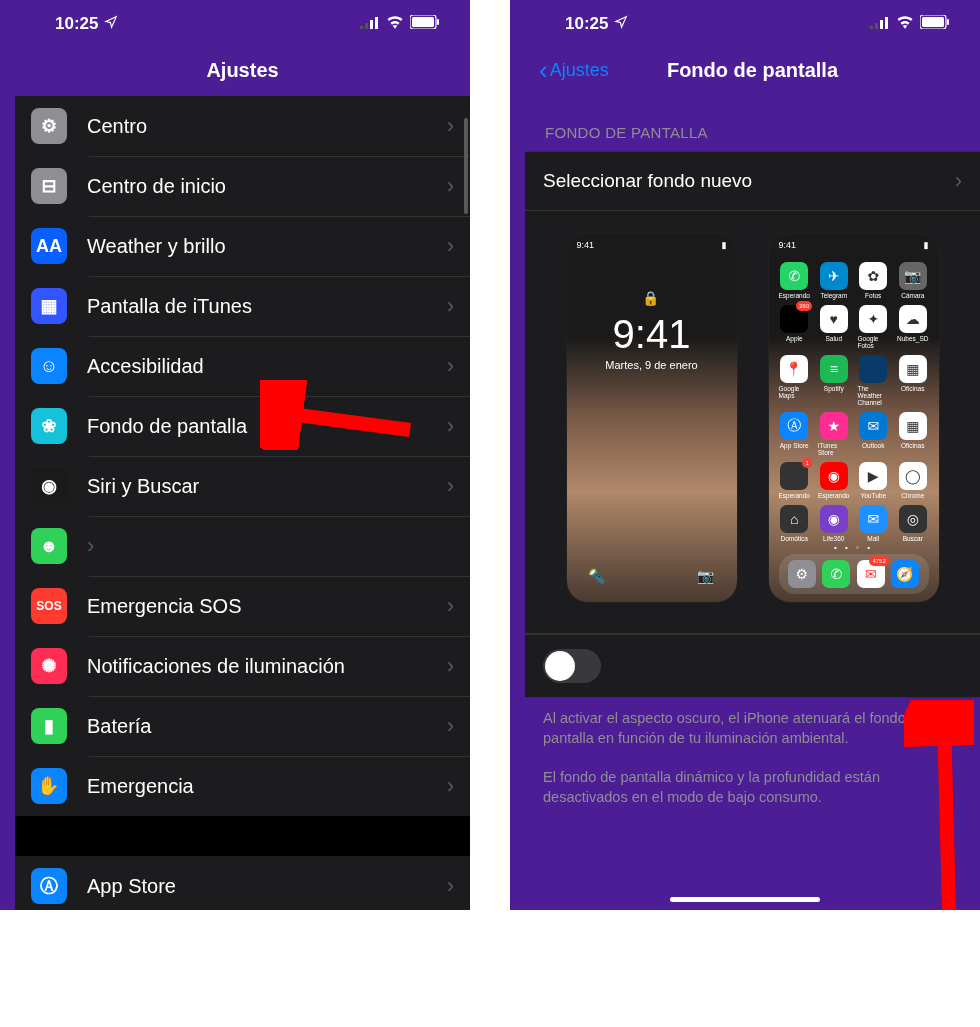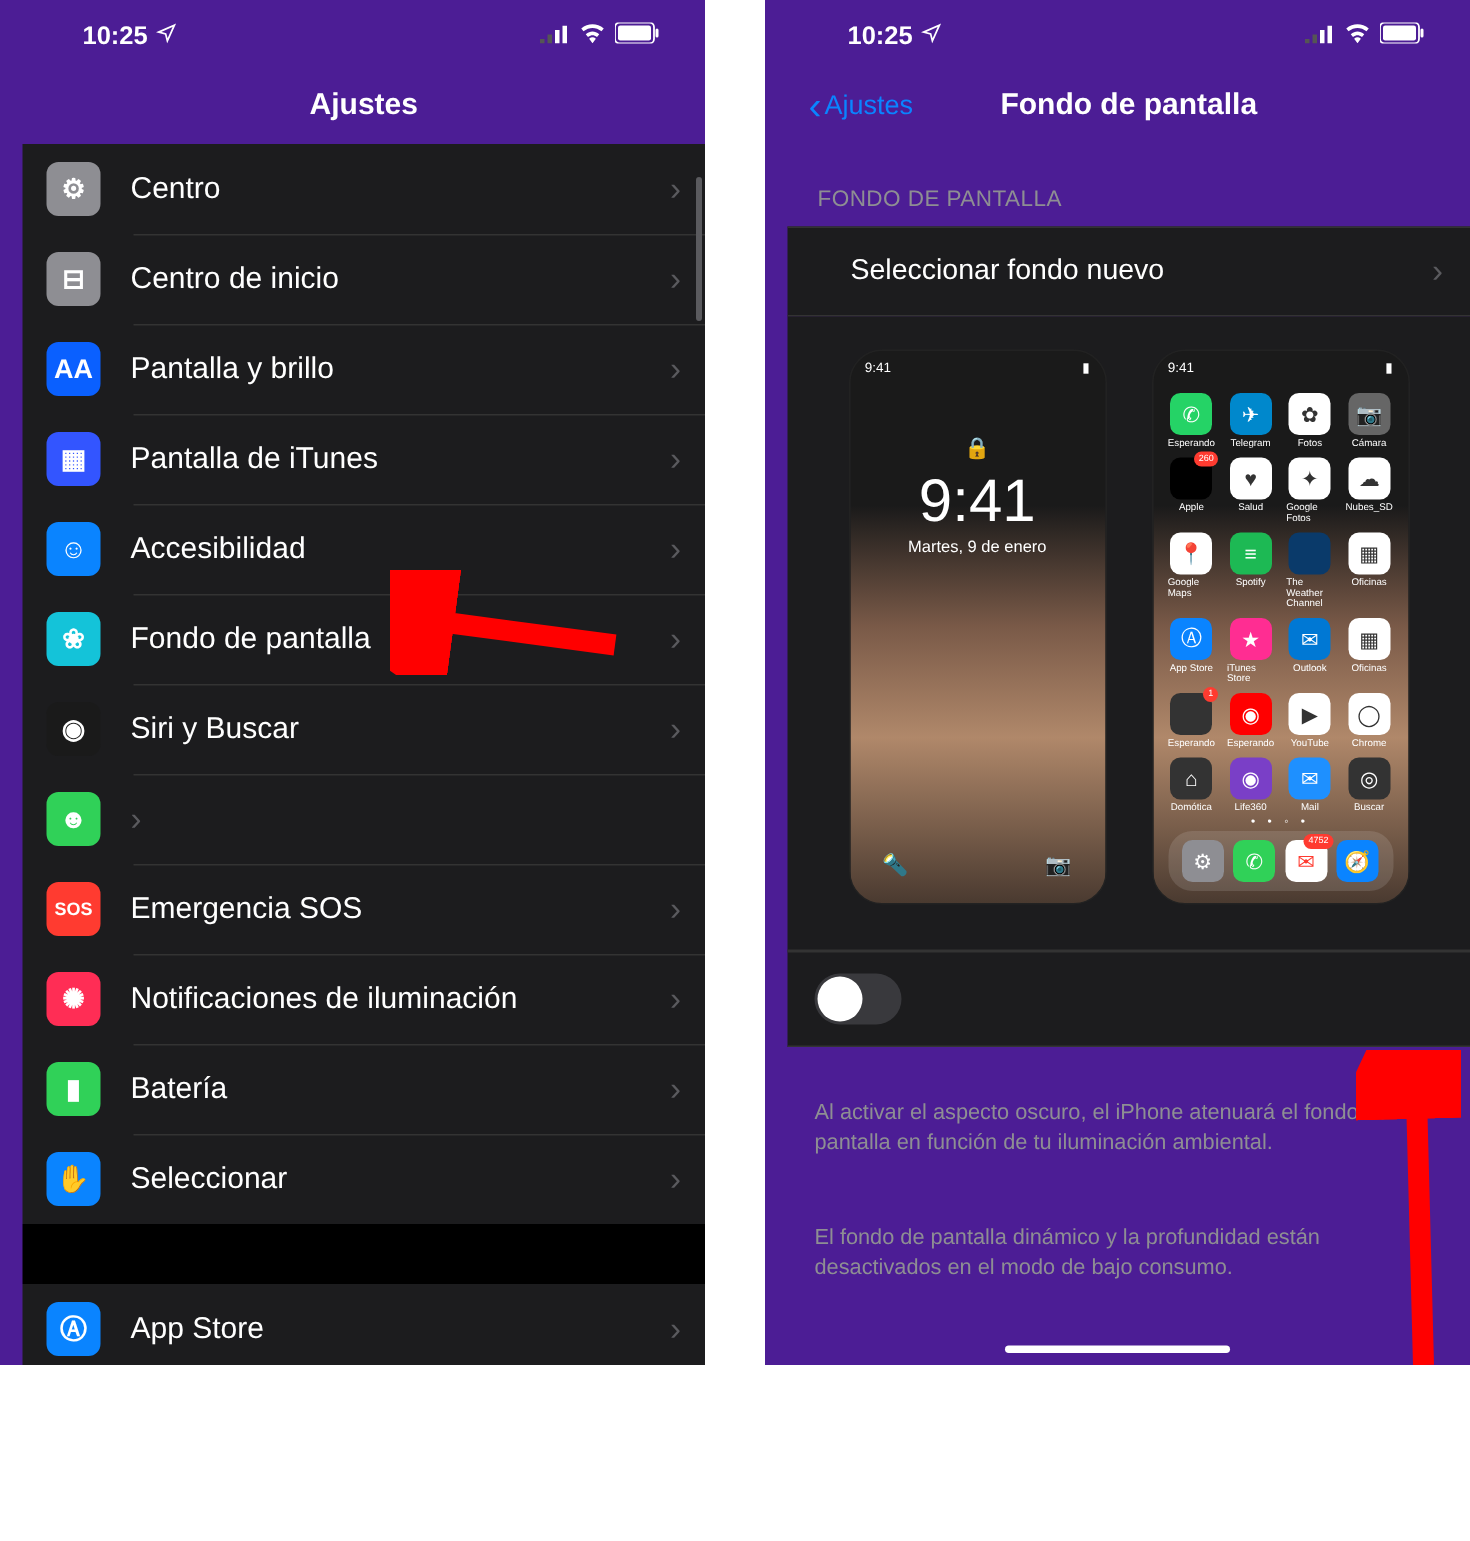--- a/index.html
+++ b/index.html
@@ -107,21 +107,21 @@
   }
   .row2 {
     display: flex;
     align-items: center;
     padding: 16px 18px;
     font-size: 19px;
     border-top: 1px solid #333;
     border-bottom: 1px solid #333;
     background: #1c1c1e;
   }
-  .row2 .label { flex: 1; margin-left: 24px; }
+  .row2 .label { flex: 1; }
   .previews {
     display: flex;
     gap: 30px;
     justify-content: center;
     padding: 22px 20px 30px 20px;
     background: #1c1c1e;
     border-bottom: 1px solid #333;
   }
   .preview {
     width: 172px;
@@ -192,21 +192,20 @@
     top: 2px; left: 2px;
     width: 30px; height: 30px;
     background: #fff;
     border-radius: 50%;
   }
   .footer-text {
     font-size: 14.5px;
     color: #8e8e93;
     padding: 10px 18px 4px 18px;
     line-height: 1.4;
-    margin-top: 24px;
   }
   .home-indicator {
     position: absolute;
     bottom: 8px;
     left: 50%;
     transform: translateX(-50%);
     width: 150px;
     height: 5px;
     background: #fff;
     border-radius: 3px;
@@ -260,21 +259,21 @@
           <span class="row-label">Centro</span>
           <span class="chevron">›</span>
         </div>
         <div class="row">
           <div class="icon-box" style="background: rgb(142, 142, 147); font-size: 18px; font-weight: 700;">⊟</div>
           <span class="row-label">Centro de inicio</span>
           <span class="chevron">›</span>
         </div>
         <div class="row">
           <div class="icon-box" style="background: rgb(10, 96, 255); font-size: 18px; font-weight: 700;">AA</div>
-          <span class="row-label">Pantalla y brillo</span>
+          <span class="row-label">Weather y brillo</span>
           <span class="chevron">›</span>
         </div>
         <div class="row">
           <div class="icon-box" style="background: rgb(51, 85, 255); font-size: 18px; font-weight: 700;">▦</div>
           <span class="row-label">Pantalla de iTunes</span>
           <span class="chevron">›</span>
         </div>
         <div class="row">
           <div class="icon-box" style="background: rgb(10, 132, 255); font-size: 18px; font-weight: 700;">☺</div>
           <span class="row-label">Accesibilidad</span>
@@ -304,21 +303,21 @@
           <span class="row-label">Notificaciones de iluminación</span>
           <span class="chevron">›</span>
         </div>
         <div class="row">
           <div class="icon-box" style="background: rgb(48, 209, 88); font-size: 18px; font-weight: 700;">▮</div>
           <span class="row-label">Batería</span>
           <span class="chevron">›</span>
         </div>
         <div class="row">
           <div class="icon-box" style="background: rgb(10, 132, 255); font-size: 18px; font-weight: 700;">✋</div>
-          <span class="row-label">Seleccionar</span>
+          <span class="row-label">Emergencia</span>
           <span class="chevron">›</span>
         </div>
       </div>
   </div>
   <div class="group-gap"></div>
   <div class="settings-list">
       <div id="left-list2">
         <div class="row">
           <div class="icon-box" style="background: rgb(10, 132, 255); font-size: 18px; font-weight: 700;">Ⓐ</div>
           <span class="row-label">App Store</span>

